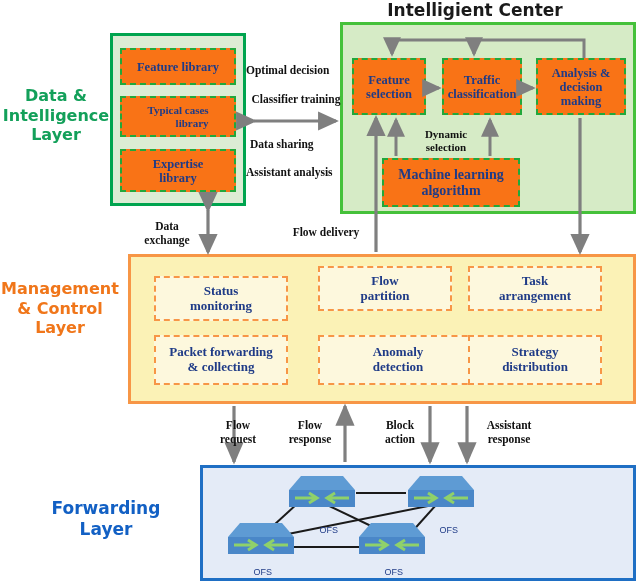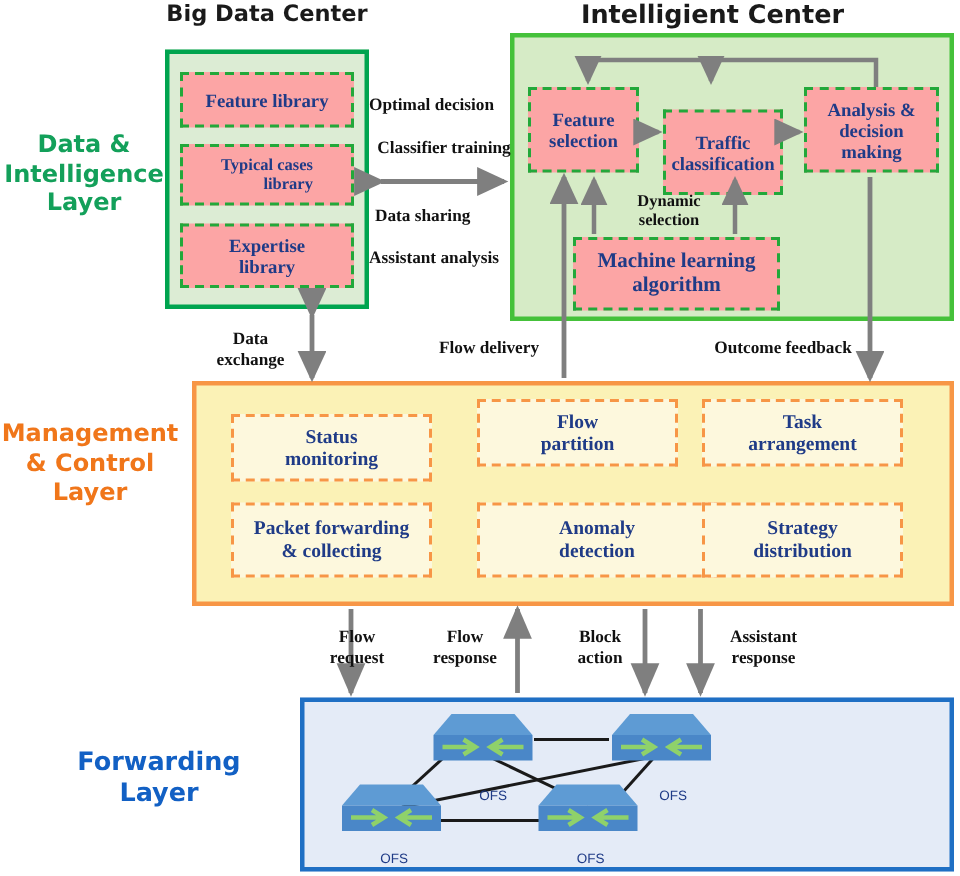--- a/index.html
+++ b/index.html
@@ -58,31 +58,31 @@
   
   .node{
     position:absolute;box-sizing:border-box;
     display:flex;align-items:center;justify-content:center;text-align:center;
     font-family:"Liberation Serif", serif;
     font-weight:bold;
     color:#1f3b87;
     line-height:1.12;
     white-space:pre-line;
   }
-  .node.green{background:#fca5a5;border:2px dashed #22a83a;}
+  .node.green{background:#f97316;border:2px dashed #22a83a;}
   .node.orange{background:#fdf8dd;border:2px dashed #f79646;}
 
   
   #n-feat-lib{left:120px;top:48px;width:116px;height:37px;font-size:12.5px;}
   #n-typ-lib{left:120px;top:96px;width:116px;height:41px;font-size:11px;text-align:right;}
   #n-exp-lib{left:120px;top:149px;width:116px;height:43px;font-size:12.5px;}
 
   
   #n-fsel{left:352px;top:58px;width:74px;height:57px;font-size:12.5px;}
-  #n-tclass{left:442px;top:58px;width:80px;height:57px;font-size:12.5px;margin-top:15px;}
+  #n-tclass{left:442px;top:58px;width:80px;height:57px;font-size:12.5px;}
   #n-adm{left:536px;top:58px;width:90px;height:57px;font-size:12.5px;}
   #n-ml{left:382px;top:158px;width:138px;height:49px;font-size:14px;}
 
   
   #n-status{left:154px;top:276px;width:134px;height:45px;font-size:13px;}
   #n-flowp{left:318px;top:266px;width:134px;height:45px;font-size:13px;}
   #n-task{left:468px;top:266px;width:134px;height:45px;font-size:13px;}
   #n-pkt{left:154px;top:335px;width:134px;height:50px;font-size:13px;}
   #n-anom{left:318px;top:335px;width:160px;height:50px;font-size:13px;}
   #n-strat{left:468px;top:335px;width:134px;height:50px;font-size:13px;}
@@ -127,21 +127,20 @@
   #sl1{left:298px;top:525px;}
   #sl2{left:418px;top:525px;}
   #sl3{left:232px;top:567px;}
   #sl4{left:363px;top:567px;}
 </style>
 </head>
 <body>
 
 <div id="stage">
 
-  <div class="hdr" id="t-bdc">Big Data Center</div>
   <div class="hdr" id="t-ic">Intelligient Center</div>
 
   <div class="layername" id="ln-data">Data &amp;
 Intelligence
 Layer</div>
   <div class="layername" id="ln-mgmt">Management
 &amp; Control
 Layer</div>
   <div class="layername" id="ln-fwd">Forwarding
 Layer</div>
@@ -280,21 +279,20 @@
   <div class="ofslabel" id="sl3">OFS</div>
   <div class="ofslabel" id="sl4">OFS</div>
 
   <div class="clabel" id="l-optimal">Optimal decision</div>
   <div class="clabel" id="l-classifier">Classifier training</div>
   <div class="clabel" id="l-datashare">Data sharing</div>
   <div class="clabel" id="l-assist">Assistant analysis</div>
   <div class="clabel" id="l-dataexch">Data
 exchange</div>
   <div class="clabel" id="l-flowdel">Flow delivery</div>
-  <div class="clabel" id="l-outcome">Outcome feedback</div>
   <div class="clabel" id="l-dynamic">Dynamic
 selection</div>
   <div class="clabel" id="l-flowreq">Flow
 request</div>
   <div class="clabel" id="l-flowresp">Flow
 response</div>
   <div class="clabel" id="l-block">Block
 action</div>
   <div class="clabel" id="l-intrusion">Assistant
 response</div>

